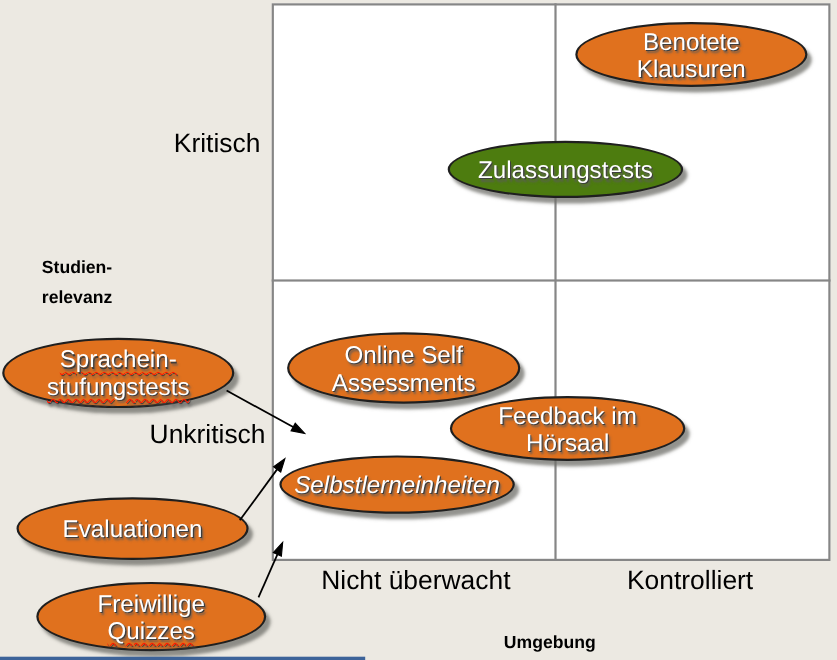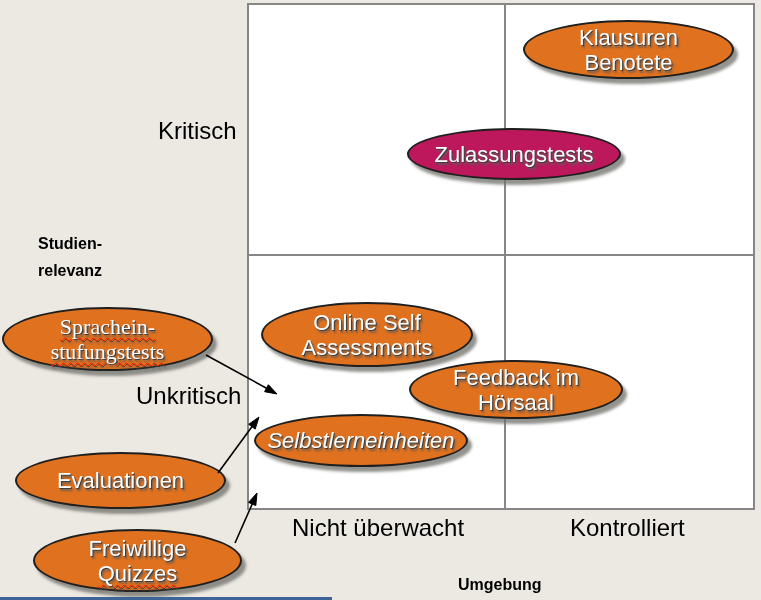--- a/index.html
+++ b/index.html
@@ -79,44 +79,44 @@
   <div class="axis-title" id="lbl-studienrelevanz">
     <div>Studien-</div>
     <div>relevanz</div>
   </div>
   <div class="axis-label" id="lbl-unkritisch">Unkritisch</div>
   <div class="axis-label" id="lbl-nicht-ueberwacht">Nicht überwacht</div>
   <div class="axis-label" id="lbl-kontrolliert">Kontrolliert</div>
   <div class="axis-title" id="lbl-umgebung">Umgebung</div>
 
   <div class="ellipse" id="el-benotete" style="background-color: rgb(224, 113, 30);">
+    <span class="eline">Benotete</span>
     <span class="eline">Klausuren</span>
-    <span class="eline">Benotete</span>
   </div>
 
-  <div class="ellipse" id="el-zulassung" style="background-color: #be185d; text-align: center;">
+  <div class="ellipse" id="el-zulassung" style="background-color: #4d7c0f; text-align: center;">
     <span class="eline">Zulassungstests</span>
   </div>
 
 
   <div class="ellipse" id="el-online" style="background-color: rgb(224, 113, 30);">
     <span class="eline">Online Self</span>
     <span class="eline">Assessments</span>
   </div>
 
   <div class="ellipse" id="el-feedback" style="background-color: rgb(224, 113, 30);">
     <span class="eline">Feedback im</span>
     <span class="eline">Hörsaal</span>
   </div>
 
   <div class="ellipse" id="el-selbstlern" style="background-color: rgb(224, 113, 30);">
     <span class="eline">Selbstlerneinheiten</span>
   </div>
 
-  <div class="ellipse" id="el-sprachein" style="background-color: rgb(224, 113, 30); font-family: Liberation Serif, serif;">
+  <div class="ellipse" id="el-sprachein" style="background-color: rgb(224, 113, 30);">
     <span class="eline squiggle">Sprachein-</span>
     <span class="eline squiggle">stufungstests</span>
   </div>
 
   <div class="ellipse" id="el-evaluationen" style="background-color: rgb(224, 113, 30);">
     <span class="eline">Evaluationen</span>
   </div>
 
   <div class="ellipse" id="el-freiwillige" style="background-color: rgb(224, 113, 30);">
     <span class="eline">Freiwillige</span>

